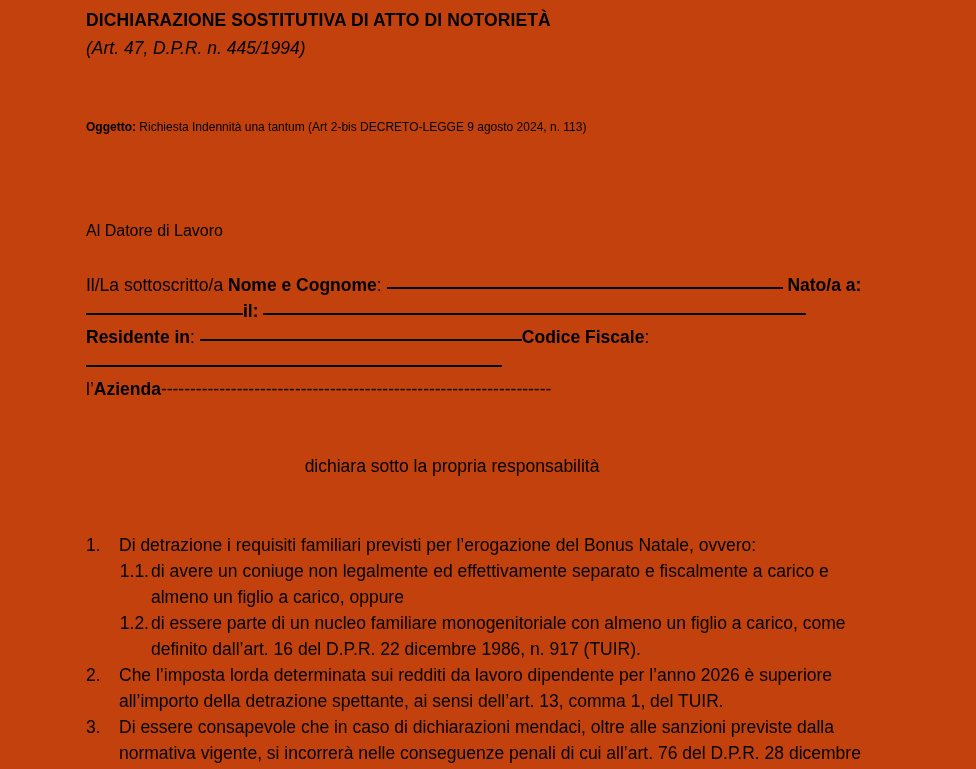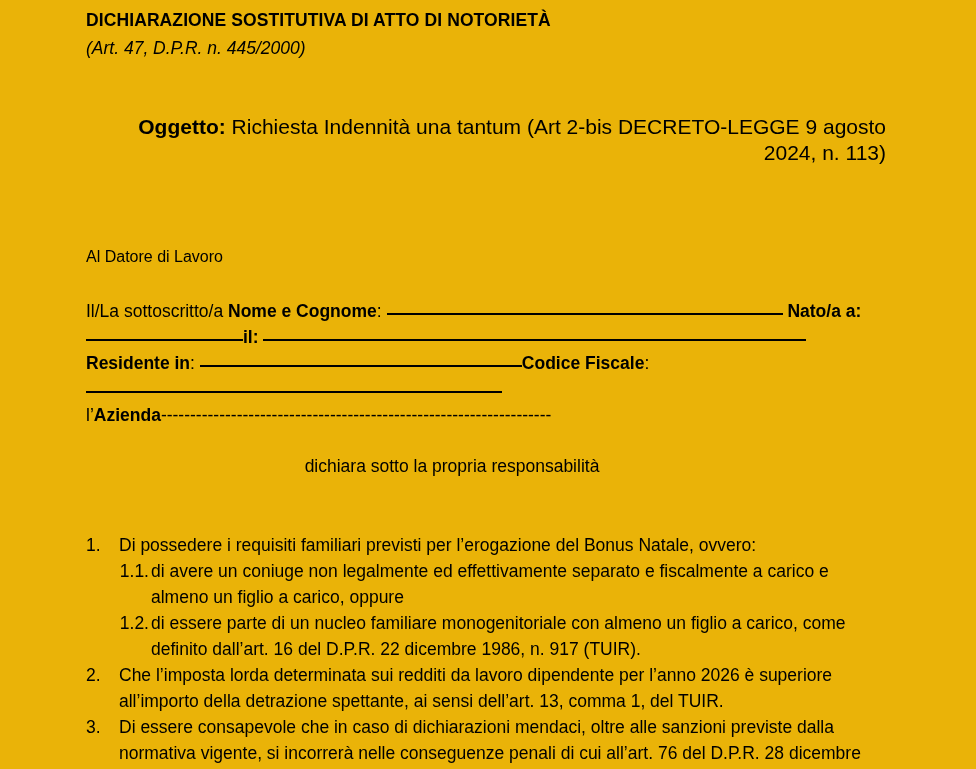--- a/index.html
+++ b/index.html
@@ -13,21 +13,21 @@
     overflow: hidden;
     font-family: "Liberation Sans", sans-serif;
     color: #000000;
     -webkit-font-smoothing: antialiased;
   }
 
   .page {
     position: relative;
     width: 976px;
     height: 769px;
-    background: #eab308;
+    background: #c2410c;
     box-sizing: border-box;
   }
 
   .content {
     position: absolute;
     left: 86px;
     top: 0px;
     width: 800px;
   }
 
@@ -54,23 +54,22 @@
     height: 78px;
   }
   .spacer-md {
     height: 44px;
   }
   .spacer-sm {
     height: 28px;
   }
 
   .para {
-    font-size: 21px;
-    line-height: 26px;
-    text-align: right;
+    font-size: 12px;
+    line-height: 26px;
   }
 
   .bold { font-weight: bold; }
 
   .recipient {
     font-size: 16px;
     font-weight: normal;
     line-height: 26px;
   }
 
@@ -151,21 +150,21 @@
     width: 800px;
   }
 </style>
 </head>
 <body>
 
 <div class="page">
   <div class="content">
 
     <div class="doc-title">DICHIARAZIONE SOSTITUTIVA DI ATTO DI NOTORIETÀ</div>
-    <div class="doc-subtitle">(Art. 47, D.P.R. n. 445/2000)</div>
+    <div class="doc-subtitle">(Art. 47, D.P.R. n. 445/1994)</div>
 
     <div class="spacer-lg"></div>
 
     <div class="para"><span class="bold">Oggetto:</span><span> Richiesta Indennità una tantum (Art 2-bis DECRETO-LEGGE 9 agosto 2024, n. 113)</span></div>
 
     <div class="spacer-xl"></div>
 
     <div class="recipient">Al Datore di Lavoro</div>
 
     <div class="spacer-sm"></div>
@@ -187,21 +186,21 @@
 
   <div class="centered-wrap" style="top:453px;">
     <div class="centered">dichiara sotto la propria responsabilità</div>
   </div>
 
   <div class="content list-wrap" style="top:532px;">
     <ol class="lvl1">
 
       <li>
         <span class="marker">1.</span>
-        <span class="li-text">Di possedere i requisiti familiari previsti per l’erogazione del Bonus Natale, ovvero:</span>
+        <span class="li-text">Di detrazione i requisiti familiari previsti per l’erogazione del Bonus Natale, ovvero:</span>
         <ol class="lvl2">
           <li>
             <span class="marker">1.1.</span>
             <span class="li-text">di avere un coniuge non legalmente ed effettivamente separato e fiscalmente a carico e almeno un figlio a carico, oppure</span>
           </li>
           <li>
             <span class="marker">1.2.</span>
             <span class="li-text">di essere parte di un nucleo familiare monogenitoriale con almeno un figlio a carico, come definito dall’art. 16 del D.P.R. 22 dicembre 1986, n. 917 (TUIR).</span>
           </li>
         </ol>

